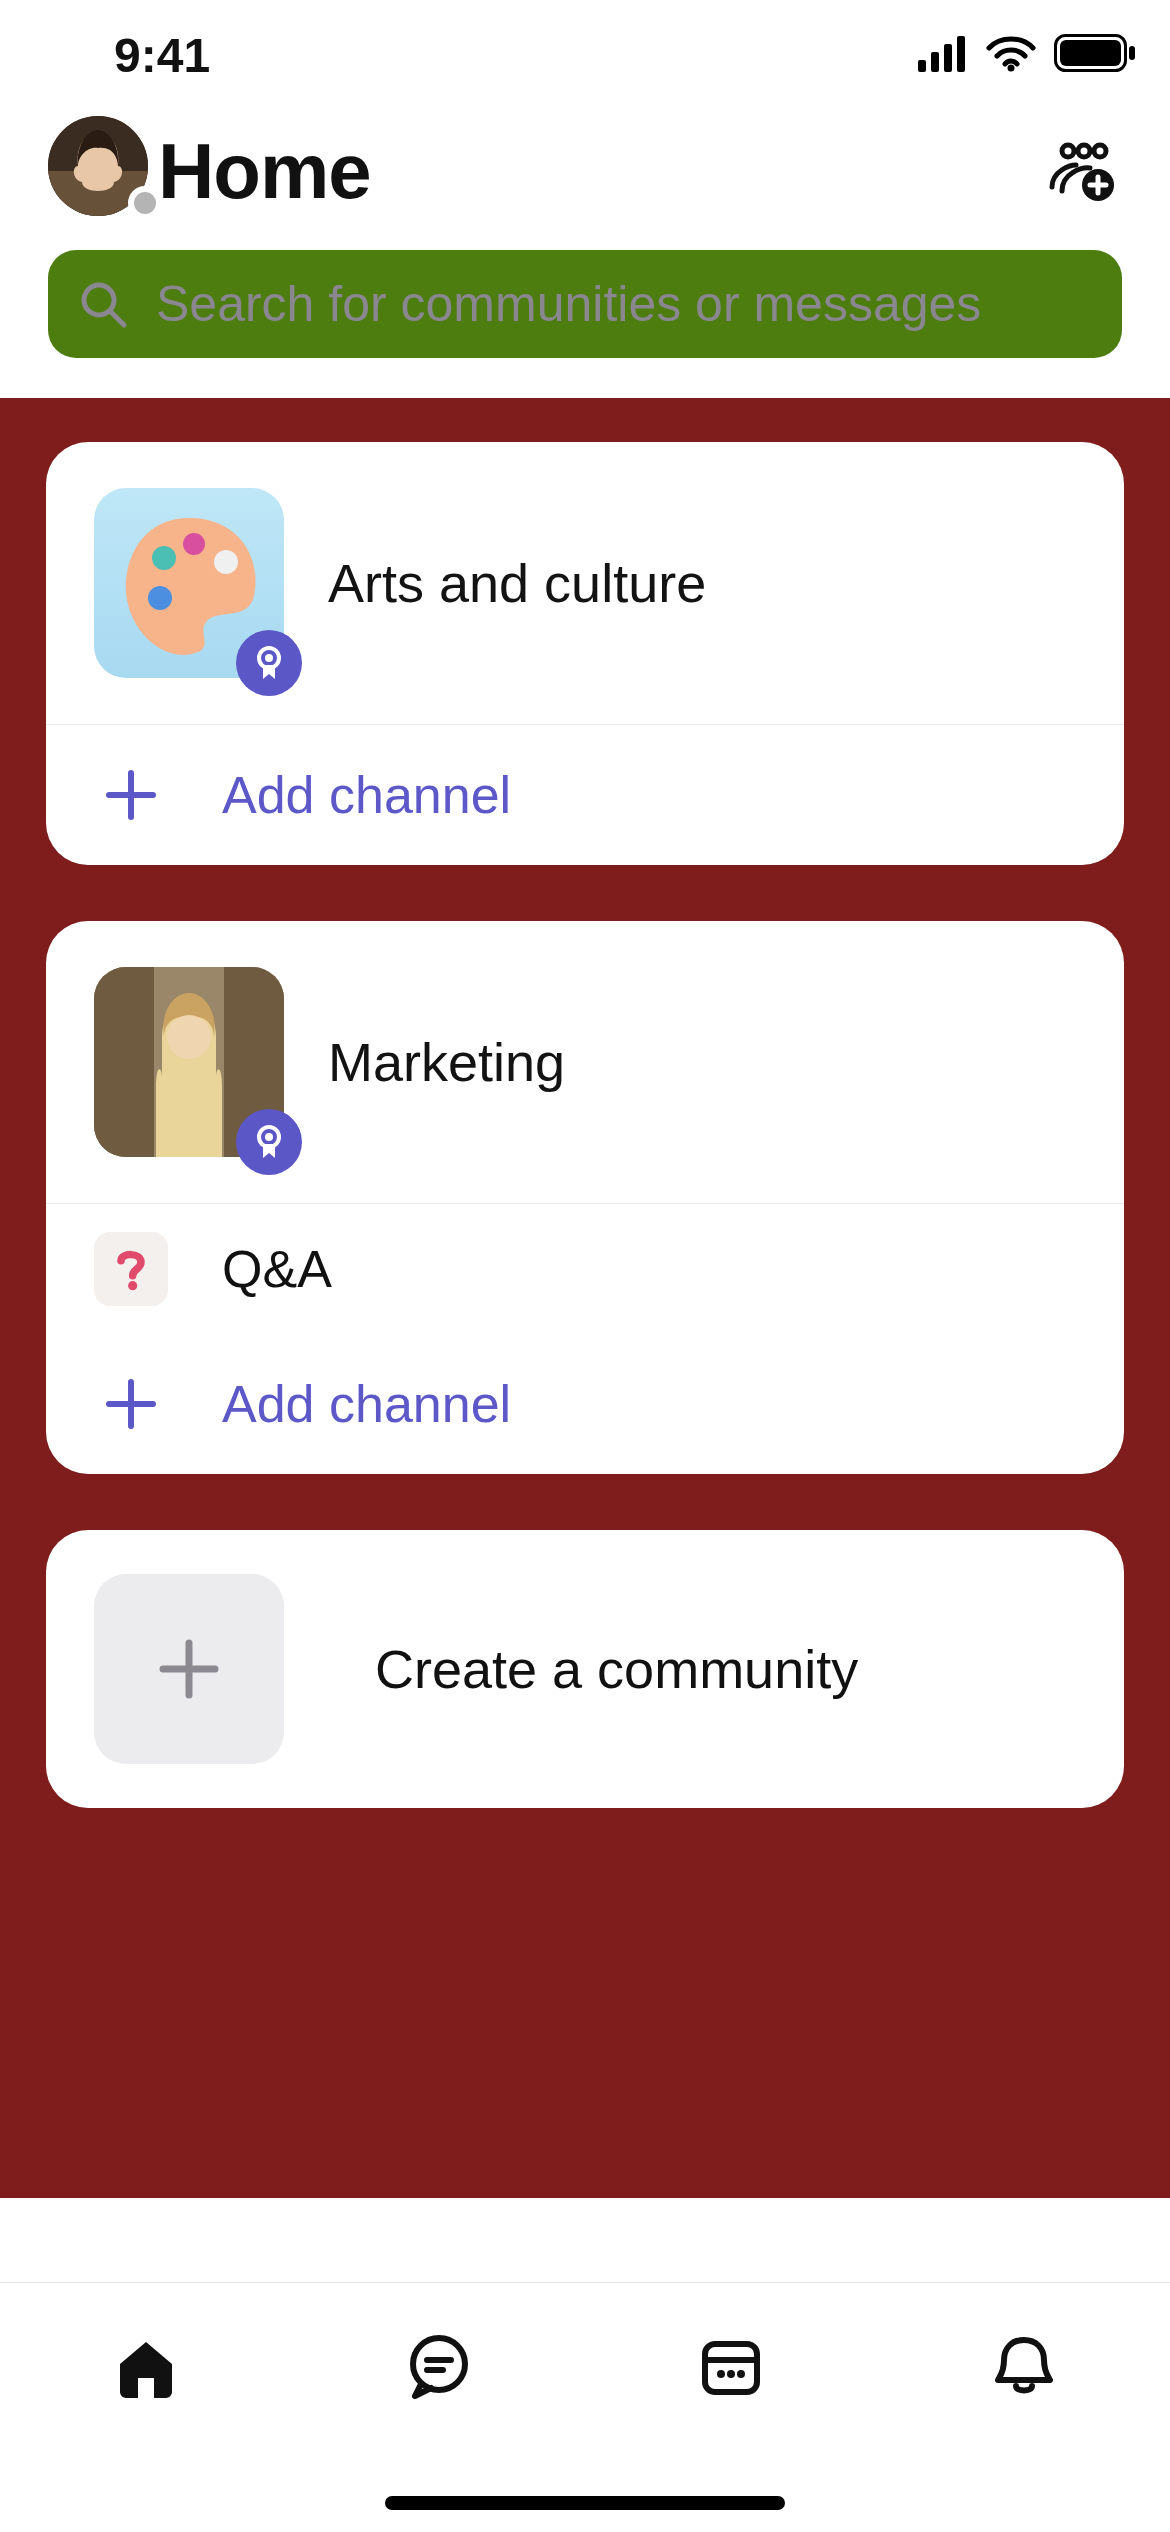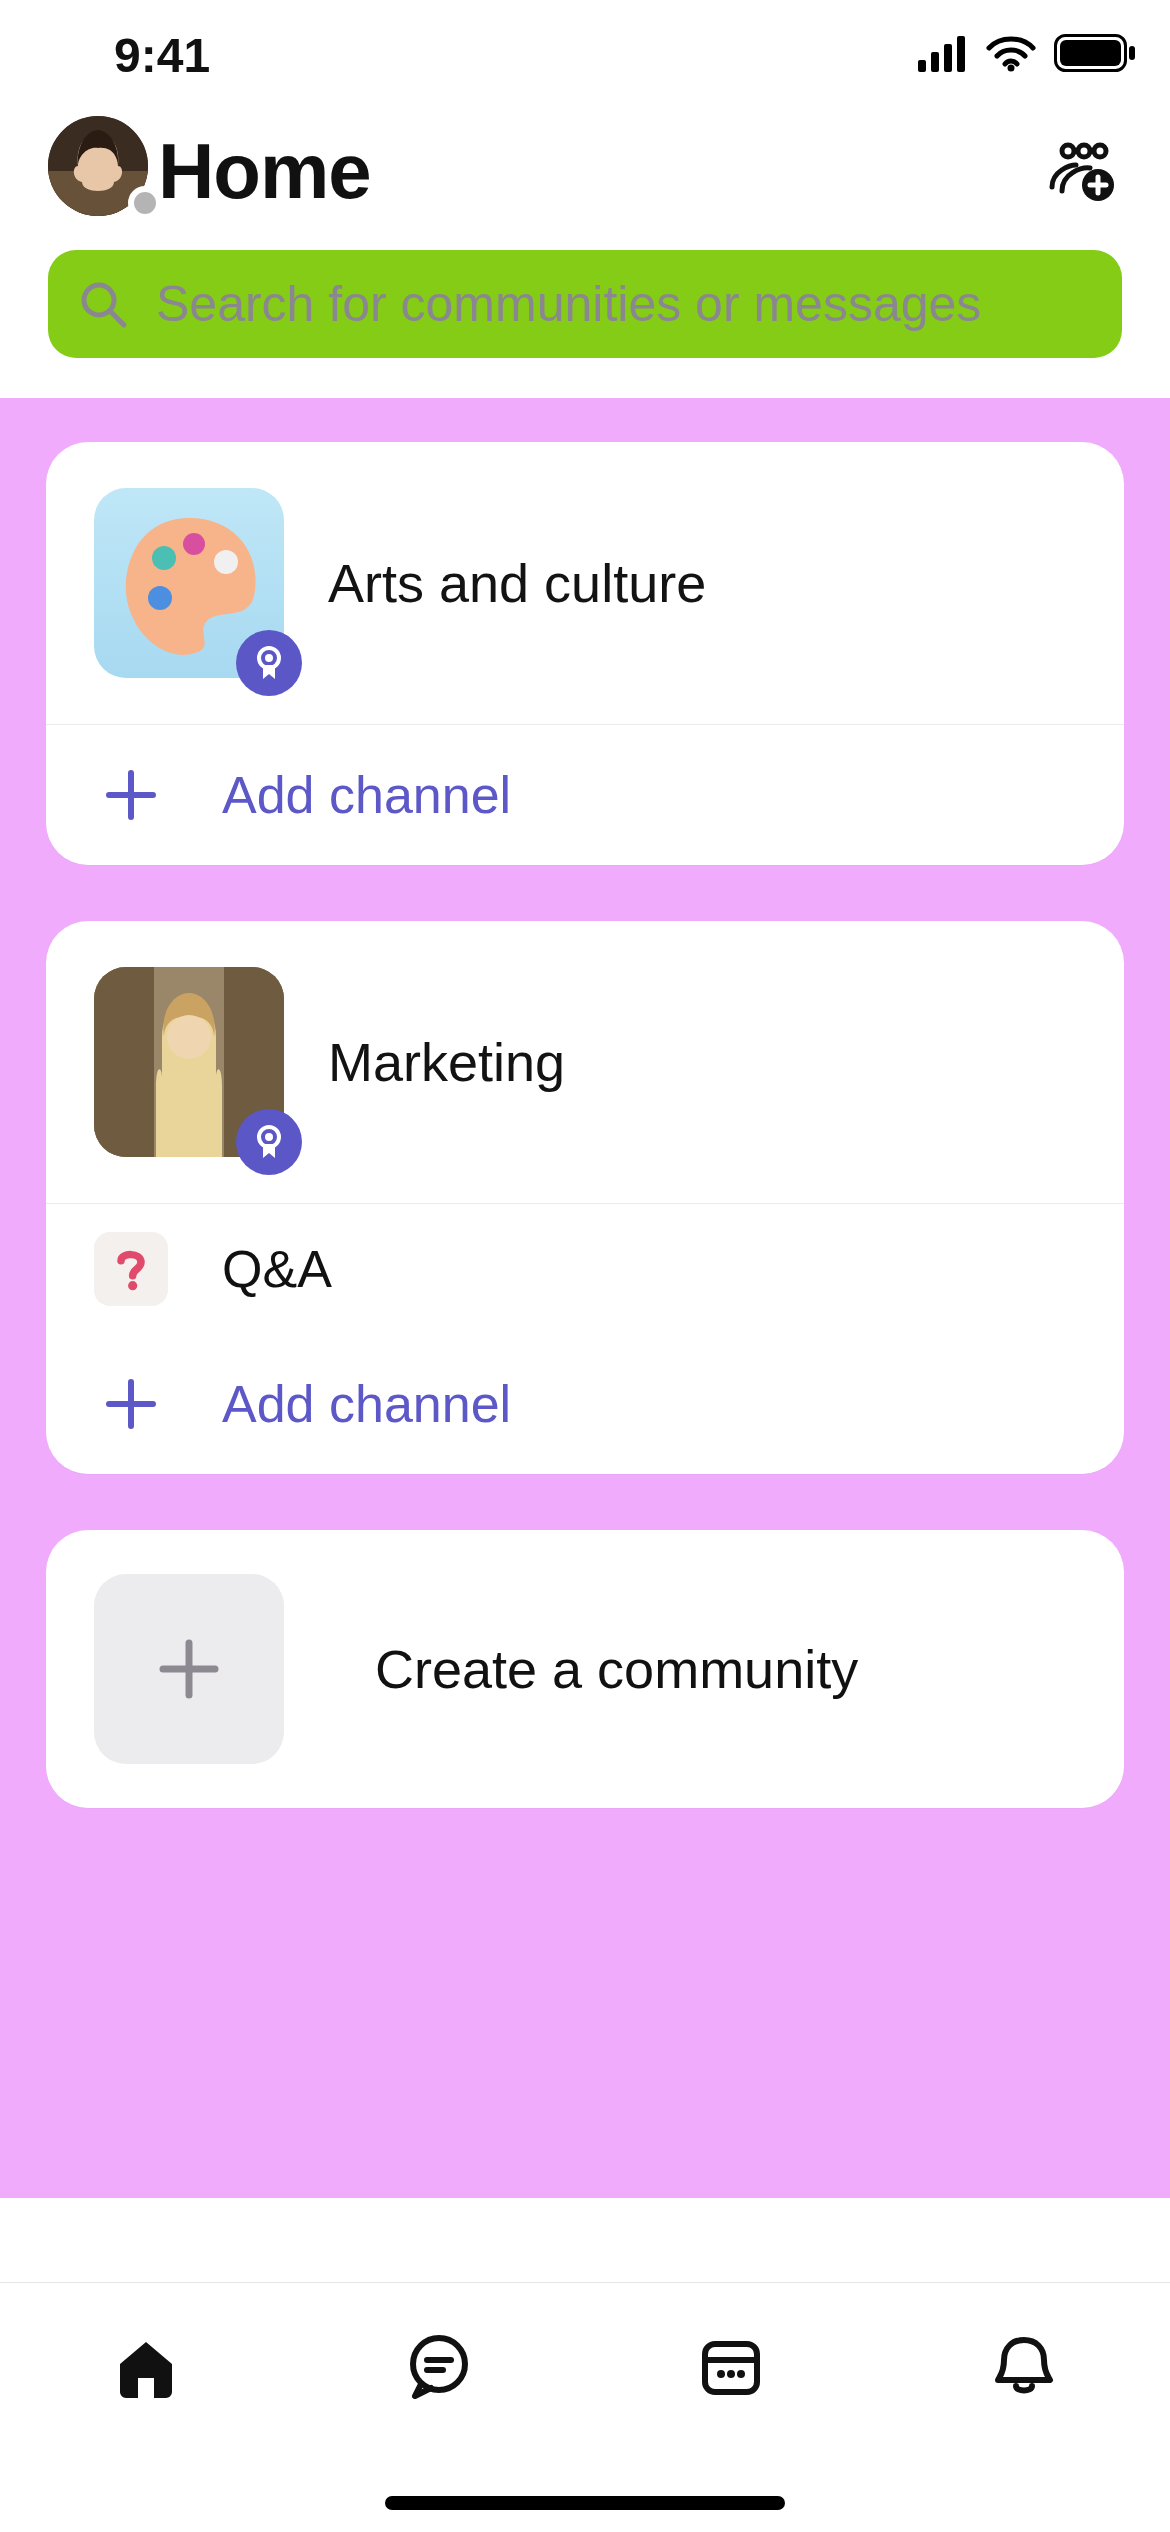--- a/index.html
+++ b/index.html
@@ -16,27 +16,27 @@
   .header-left { display:flex; align-items:center; }
   .avatar-wrap { width:110px; height:110px; position:relative; }
   .avatar-wrap .status-dot { position:absolute; right:-4px; bottom:6px; width:34px; height:34px; border-radius:50%; background:#b4b4b4; border:6px solid #fff; }
   .avatar { width:100px; height:100px; border-radius:50%; background:#5b3f2e; overflow:hidden; }
   .avatar svg { width:100%; height:100%; display:block; }
   .home-title { font-size:78px; font-weight:800; letter-spacing:-1px; }
   .header-icon { width:80px; height:80px; display:flex; align-items:center; justify-content:center; }
 
   
   .search-wrap { padding: 0 48px 40px 48px; }
-  .search { background:#84cc16; border-radius:28px; height:108px; display:flex; align-items:center; padding:0 30px; gap:28px; }
+  .search { background:#4d7c0f; border-radius:28px; height:108px; display:flex; align-items:center; padding:0 30px; gap:28px; }
   .search .icon { width:50px; height:50px; color:#7a7a7a; }
   .search input { border:0; outline:0; background:transparent; font-size:50px; color:#111; width:100%; }
   .search input::placeholder { color:#8a8790; }
 
   
-  .content { background:#f0abfc; padding: 44px 46px 0 46px; min-height: 1800px; }
+  .content { background:#7f1d1d; padding: 44px 46px 0 46px; min-height: 1800px; }
   .card { background:#fff; border-radius:42px; overflow:hidden; margin-bottom:56px; box-shadow:0 1px 0 rgba(0,0,0,0.02); }
 
   .community-head { display:flex; align-items:center; gap:44px; padding:46px 48px 46px 48px; }
   .community-head + .divider { height:1px; background:#eceaee; margin:0; }
   .thumb-wrap { position:relative; width:190px; height:190px; }
   .thumb { width:190px; height:190px; border-radius:32px; overflow:hidden; }
   .badge { position:absolute; right:-18px; bottom:-18px; width:66px; height:66px; border-radius:50%; background:#5b57c7; display:flex; align-items:center; justify-content:center; box-shadow:0 0 0 0px #fff; }
   .badge svg { width:36px; height:36px; }
   .community-title { font-size:54px; font-weight:500; color:#131313; }
 

